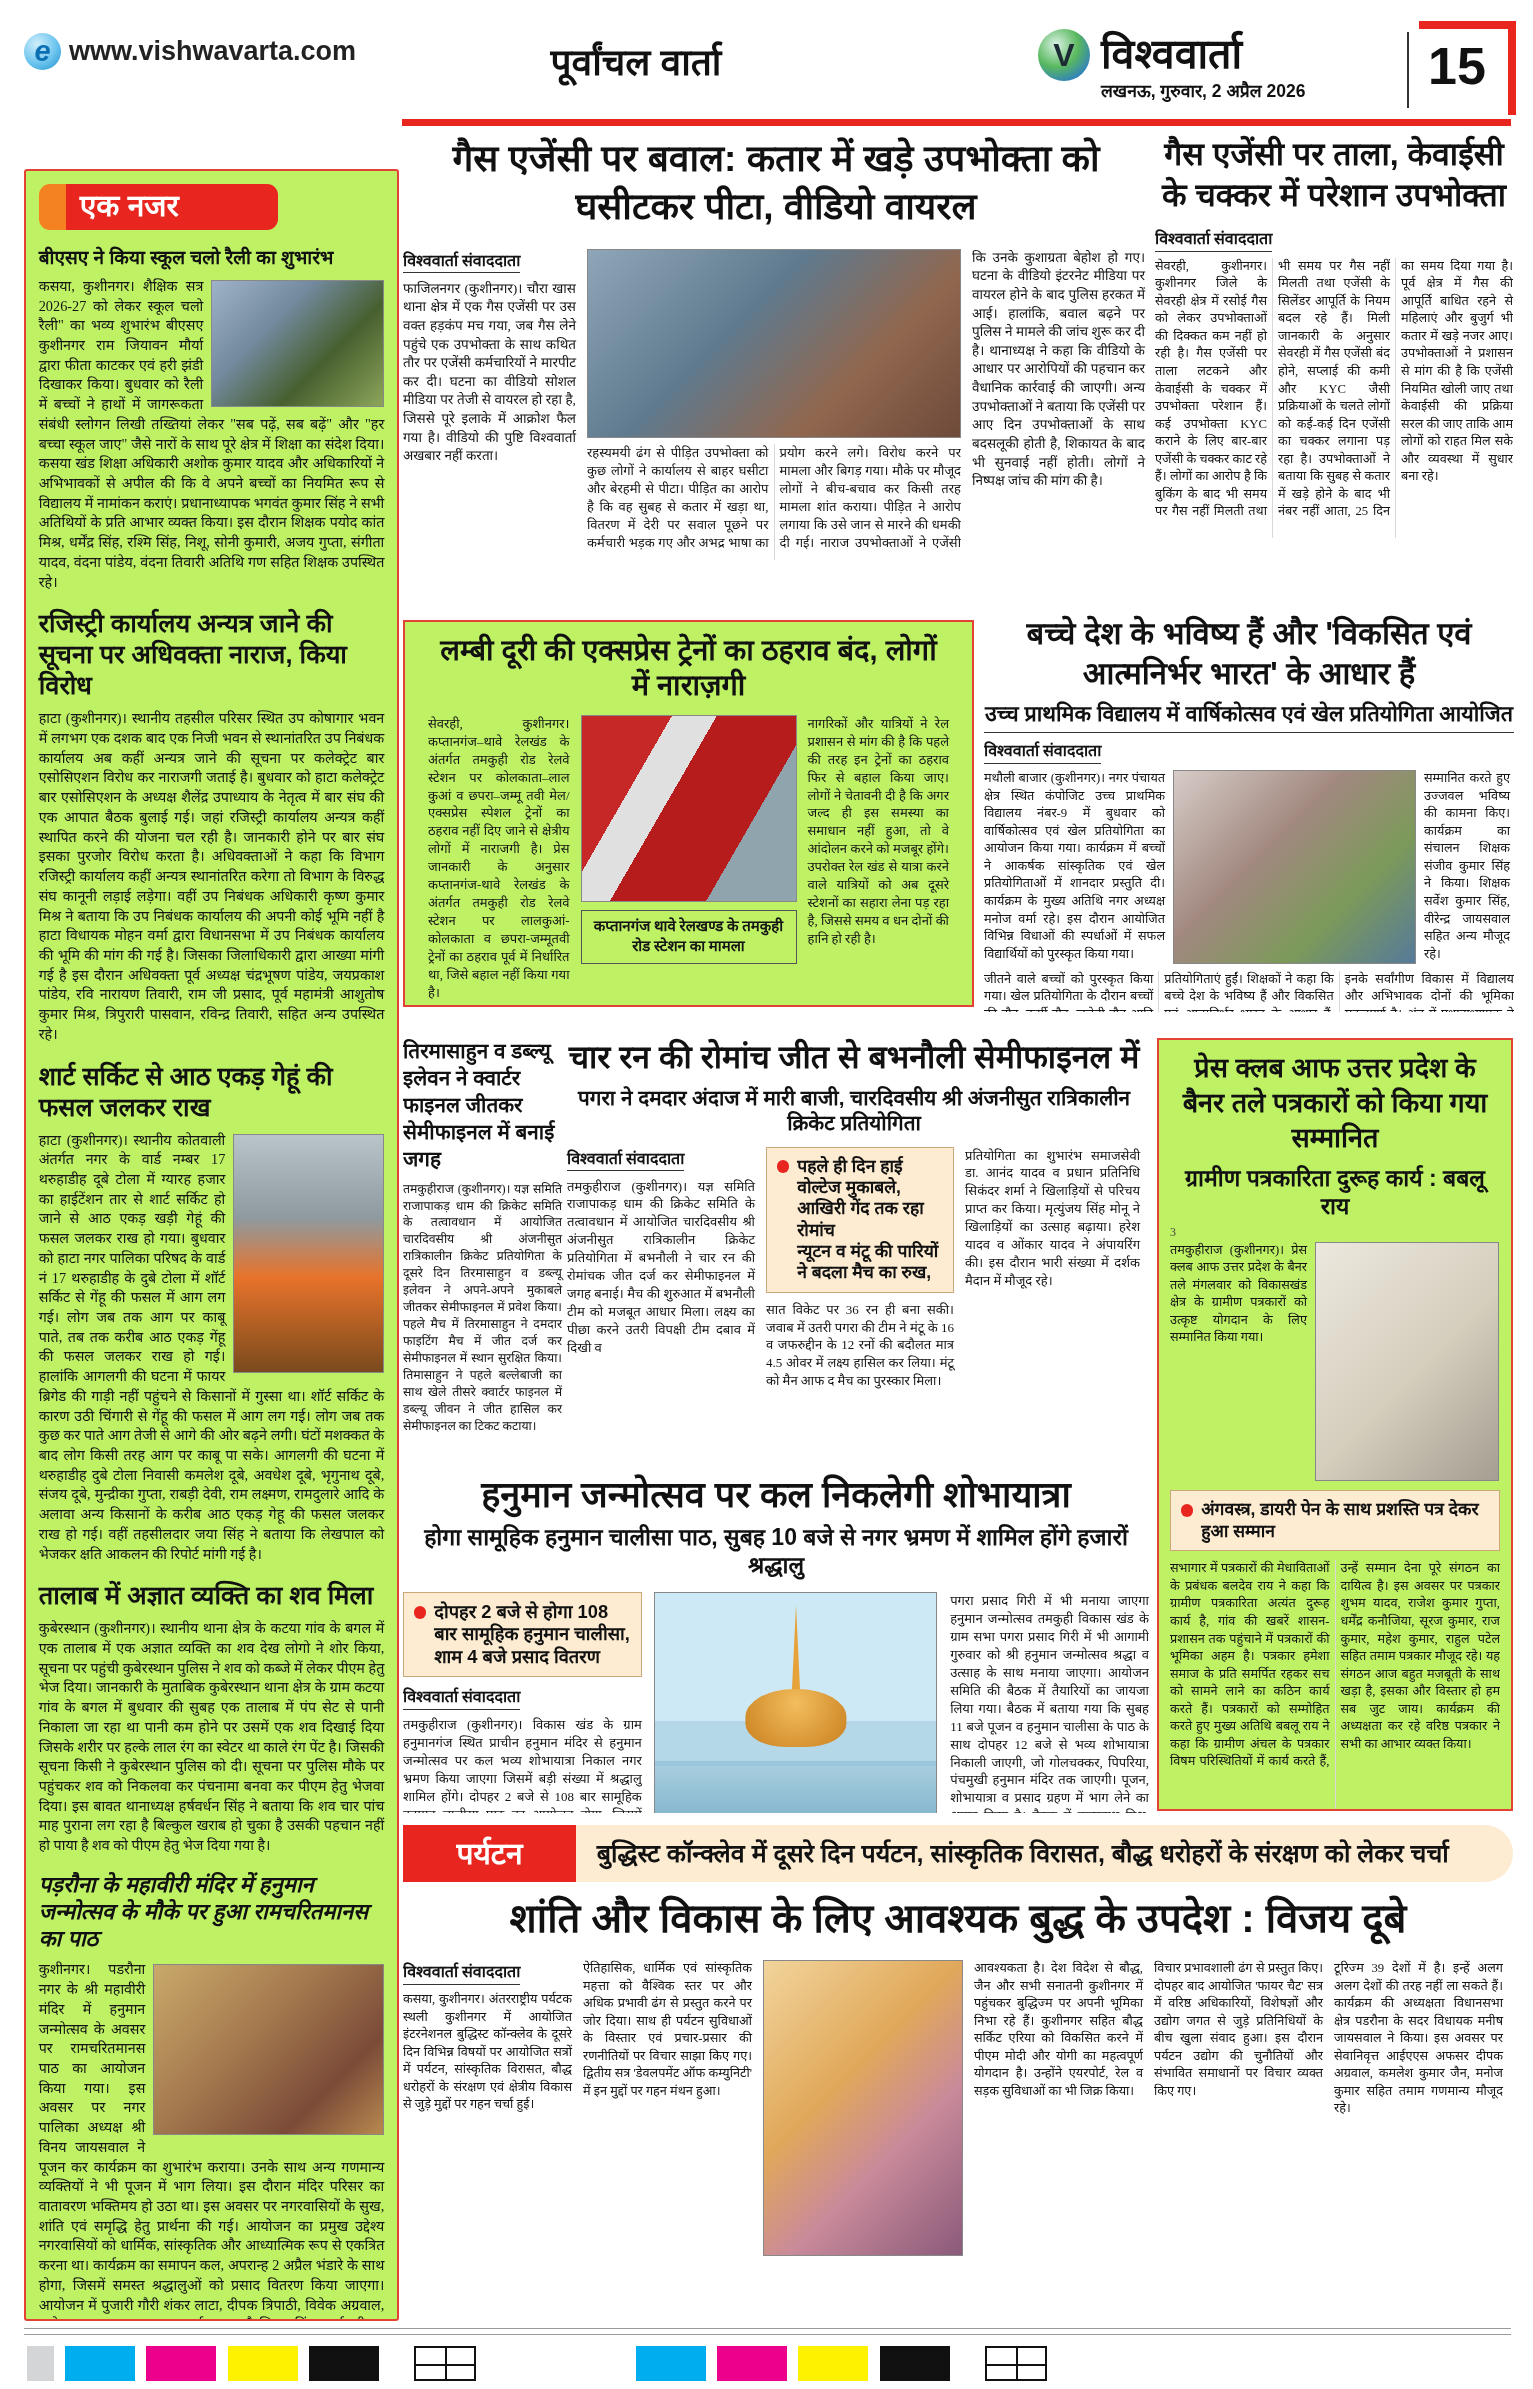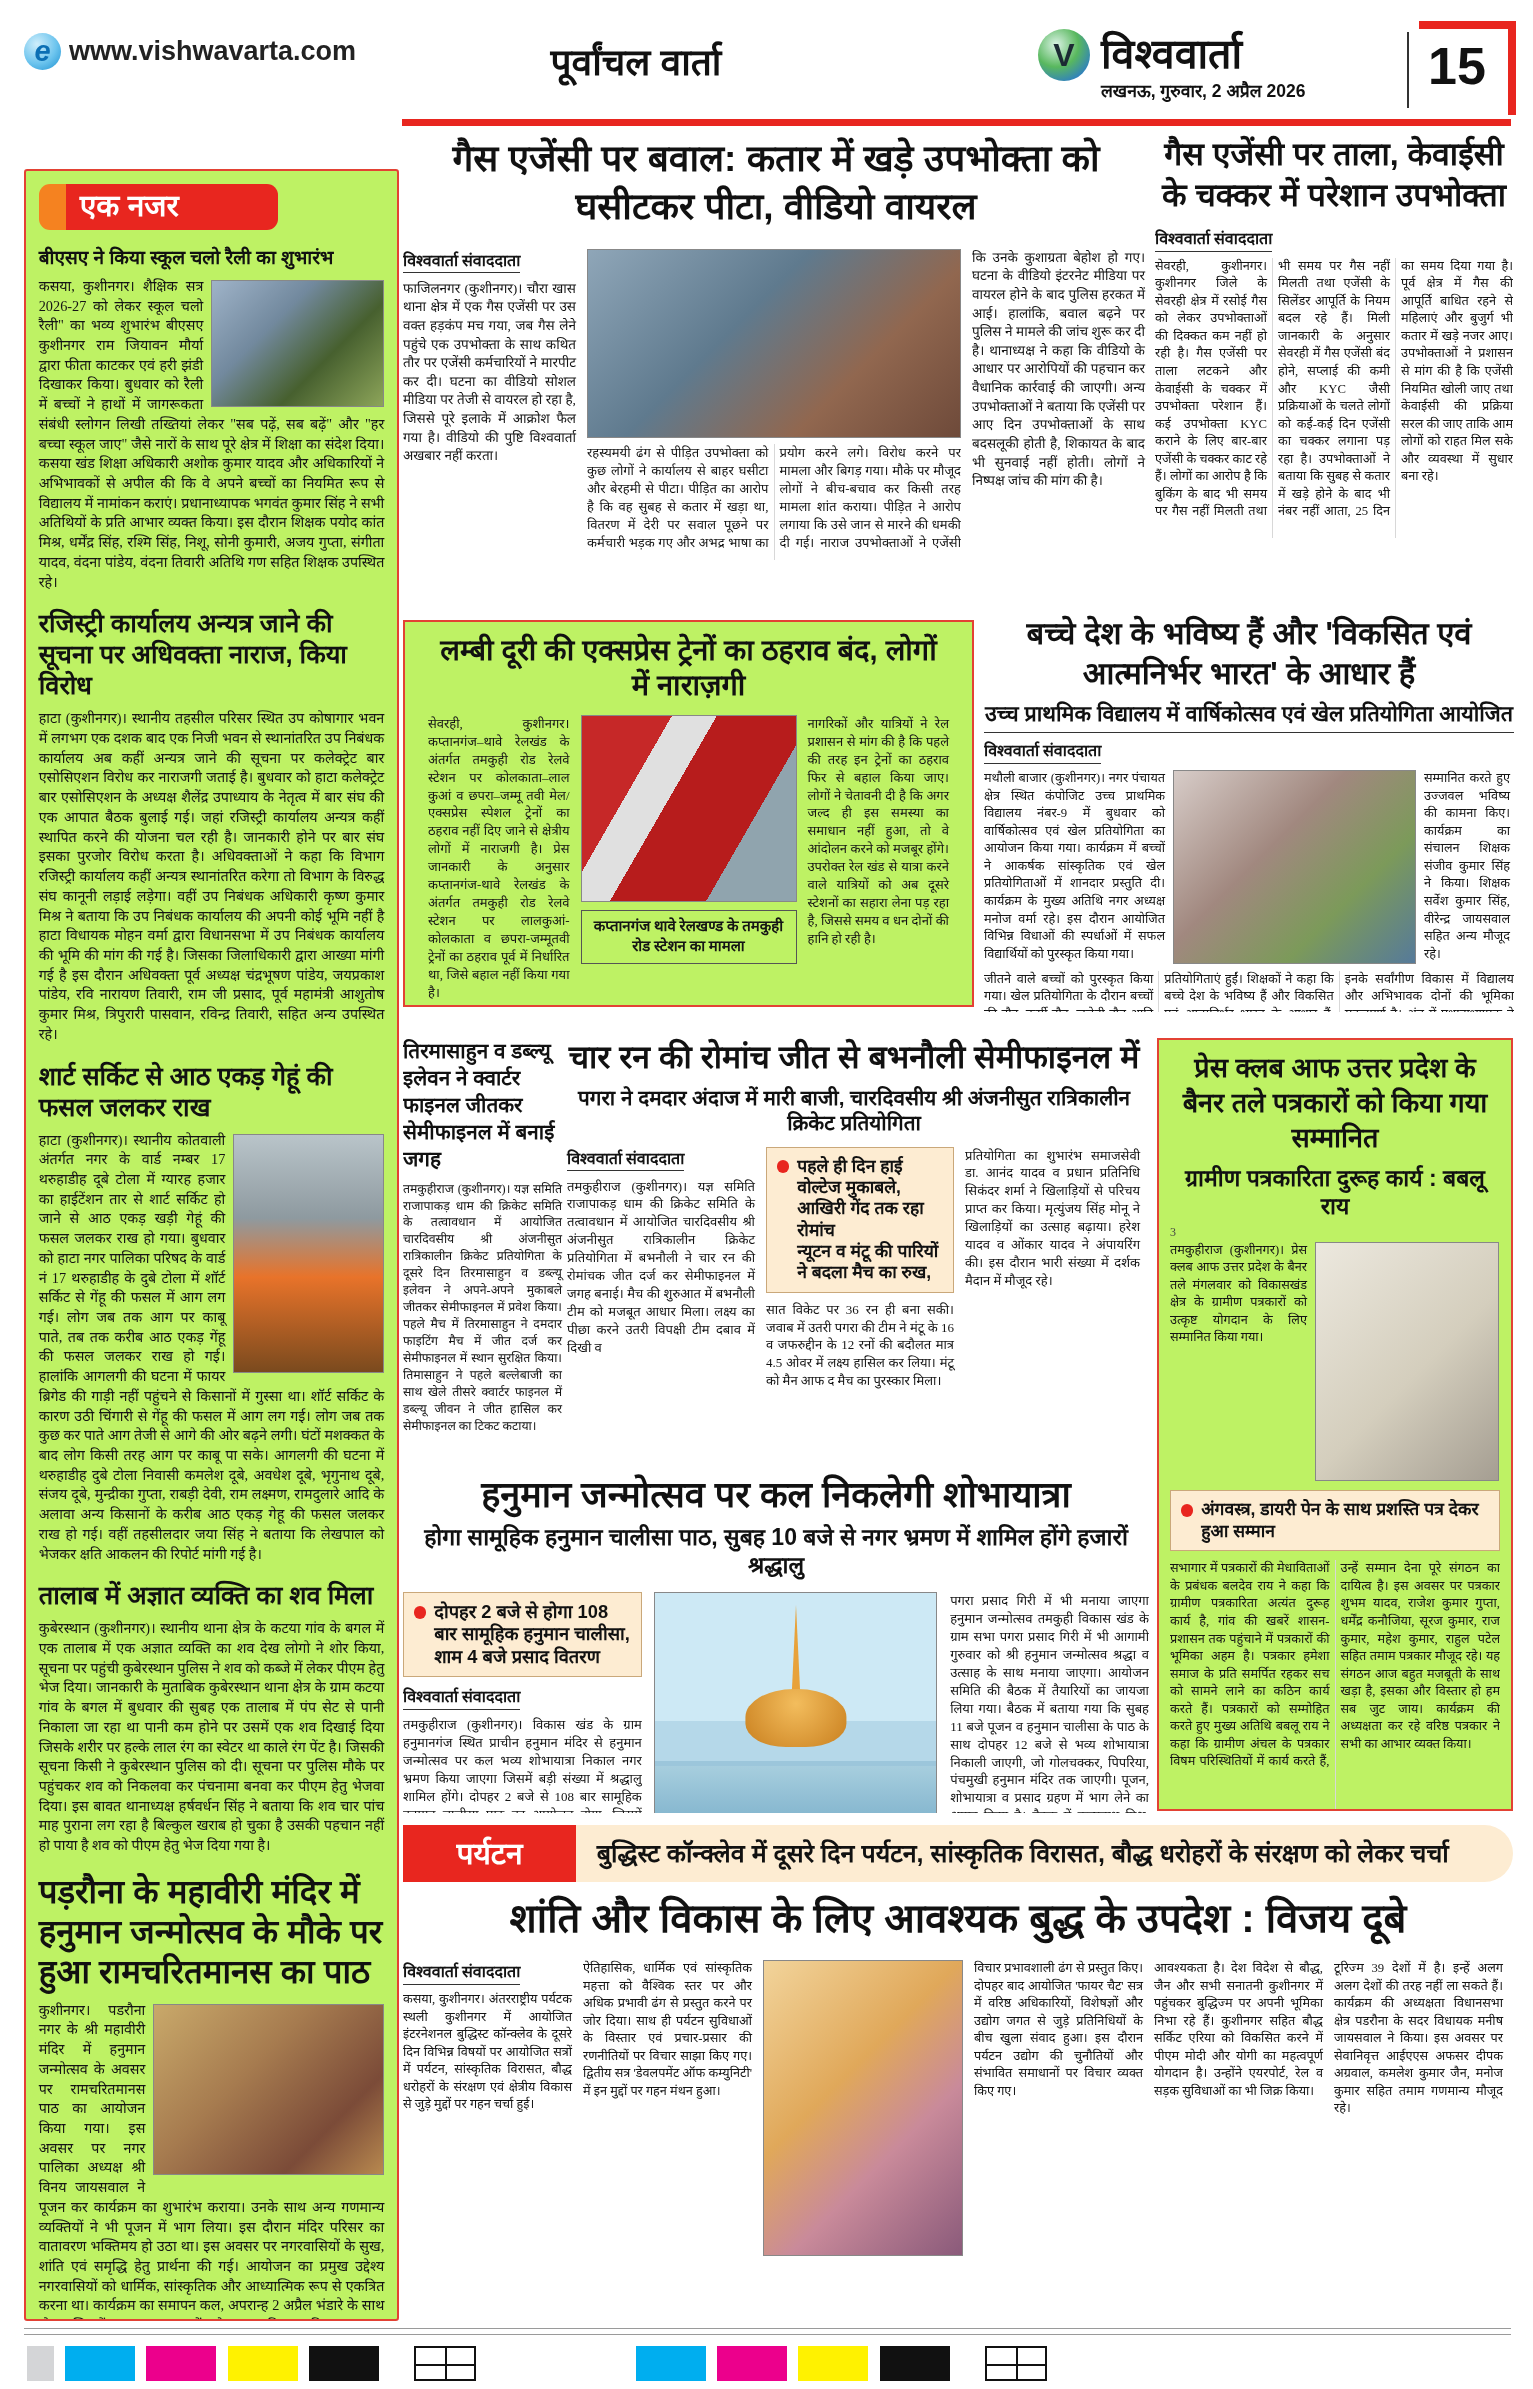--- a/index.html
+++ b/index.html
@@ -85,21 +85,21 @@
     <div class="bodytxt jt">
       <span class="photo ph-fire" style="float:right;width:151px;height:239px;margin:3.2px 0 6.4px 8px;"></span>
       <span>हाटा (कुशीनगर)। स्थानीय कोतवाली अंतर्गत नगर के वार्ड नम्बर 17 थरुहाडीह दूबे टोला में ग्यारह हजार का हाईटेंशन तार से शार्ट सर्किट हो जाने से आठ एकड़ खड़ी गेहूं की फसल जलकर राख हो गया। बुधवार को हाटा नगर पालिका परिषद के वार्ड नं 17 थरुहाडीह के दुबे टोला में शॉर्ट सर्किट से गेंहू की फसल में आग लग गई। लोग जब तक आग पर काबू पाते, तब तक करीब आठ एकड़ गेंहू की फसल जलकर राख हो गई। हालांकि आगलगी की घटना में फायर ब्रिगेड की गाड़ी नहीं पहुंचने से किसानों में गुस्सा था। शॉर्ट सर्किट के कारण उठी चिंगारी से गेंहू की फसल में आग लग गई। लोग जब तक कुछ कर पाते आग तेजी से आगे की ओर बढ़ने लगी। घंटों मशक्कत के बाद लोग किसी तरह आग पर काबू पा सके। आगलगी की घटना में थरुहाडीह दुबे टोला निवासी कमलेश दूबे, अवधेश दूबे, भृगुनाथ दूबे, संजय दूबे, मुन्द्रीका गुप्ता, राबड़ी देवी, राम लक्ष्मण, रामदुलारे आदि के अलावा अन्य किसानों के करीब आठ एकड़ गेहू की फसल जलकर राख हो गई। वहीं तहसीलदार जया सिंह ने बताया कि लेखपाल को भेजकर क्षति आकलन की रिपोर्ट मांगी गई है।</span>
     </div>
 
     <div class="hl" style="font-size:25.4px;margin:16px 0 8px;clear:both;">तालाब में अज्ञात व्यक्ति का शव मिला</div>
     <div class="bodytxt jt">
       <span>कुबेरस्थान (कुशीनगर)। स्थानीय थाना क्षेत्र के कटया गांव के बगल में एक तालाब में एक अज्ञात व्यक्ति का शव देख लोगो ने शोर किया, सूचना पर पहुंची कुबेरस्थान पुलिस ने शव को कब्जे में लेकर पीएम हेतु भेज दिया। जानकारी के मुताबिक कुबेरस्थान थाना क्षेत्र के ग्राम कटया गांव के बगल में बुधवार की सुबह एक तालाब में पंप सेट से पानी निकाला जा रहा था पानी कम होने पर उसमें एक शव दिखाई दिया जिसके शरीर पर हल्के लाल रंग का स्वेटर था काले रंग पेंट है। जिसकी सूचना किसी ने कुबेरस्थान पुलिस को दी। सूचना पर पुलिस मौके पर पहुंचकर शव को निकलवा कर पंचनामा बनवा कर पीएम हेतु भेजवा दिया। इस बावत थानाध्यक्ष हर्षवर्धन सिंह ने बताया कि शव चार पांच माह पुराना लग रहा है बिल्कुल खराब हो चुका है उसकी पहचान नहीं हो पाया है शव को पीएम हेतु भेज दिया गया है।</span>
     </div>
 
-    <div class="hl" style="font-size:33px;margin:16px 0 8px;">पड़रौना के महावीरी मंदिर में हनुमान जन्मोत्सव के मौके पर हुआ रामचरितमानस का पाठ</div>
+    <div class="hl" style="font-size:22px;margin:16px 0 8px;font-style:italic;">पड़रौना के महावीरी मंदिर में हनुमान जन्मोत्सव के मौके पर हुआ रामचरितमानस का पाठ</div>
     <div class="bodytxt jt">
       <span class="photo ph-temple-int" style="float:right;width:231px;height:171px;margin:3.2px 0 6.4px 8px;"></span>
       <span>कुशीनगर। पडरौना नगर के श्री महावीरी मंदिर में हनुमान जन्मोत्सव के अवसर पर रामचरितमानस पाठ का आयोजन किया गया। इस अवसर पर नगर पालिका अध्यक्ष श्री विनय जायसवाल ने पूजन कर कार्यक्रम का शुभारंभ कराया। उनके साथ अन्य गणमान्य व्यक्तियों ने भी पूजन में भाग लिया। इस दौरान मंदिर परिसर का वातावरण भक्तिमय हो उठा था। इस अवसर पर नगरवासियों के सुख, शांति एवं समृद्धि हेतु प्रार्थना की गई। आयोजन का प्रमुख उद्देश्य नगरवासियों को धार्मिक, सांस्कृतिक और आध्यात्मिक रूप से एकत्रित करना था। कार्यक्रम का समापन कल, अपरान्ह 2 अप्रैल भंडारे के साथ होगा, जिसमें समस्त श्रद्धालुओं को प्रसाद वितरण किया जाएगा। आयोजन में पुजारी गौरी शंकर लाटा, दीपक त्रिपाठी, विवेक अग्रवाल, राजेश अग्रवाल, जयप्रकाश वर्मा, वासु चौरसिया, पिंकू वर्मा, दीपक वर्मा, श्याम, विकास अग्रवाल आदि श्रद्धालुजन उपस्थित रहे।</span>
     </div>
 
   </div>
 
   <div class="abs" style="left:403px;top:135px;width:746px;height:477px;overflow:hidden;">
     <div class="hl center" style="font-size:37px;line-height:1.3;">गैस एजेंसी पर बवाल: कतार में खड़े उपभोक्ता को घसीटकर पीटा, वीडियो वायरल</div>
     <div style="display:flex;gap:11px;margin-top:17.5px;height:318px;overflow:hidden;">
@@ -224,22 +224,22 @@
 
   <div class="abs" style="left:403px;top:1894px;width:1110px;height:426px;overflow:hidden;">
     <div class="hl center" style="font-size:40px;">शांति और विकास के लिए आवश्यक बुद्ध के उपदेश : विजय दूबे</div>
     <div style="display:flex;gap:11px;margin-top:17.5px;">
       <div style="width:169px;">
         <span class="byline">विश्ववार्ता संवाददाता</span>
         <div class="bodytxt jt" style="font-size:12.7px;">कसया, कुशीनगर। अंतरराष्ट्रीय पर्यटक स्थली कुशीनगर में आयोजित इंटरनेशनल बुद्धिस्ट कॉन्क्लेव के दूसरे दिन विभिन्न विषयों पर आयोजित सत्रों में पर्यटन, सांस्कृतिक विरासत, बौद्ध धरोहरों के संरक्षण एवं क्षेत्रीय विकास से जुड़े मुद्दों पर गहन चर्चा हुई।</div>
       </div>
       <div class="bodytxt jt" style="width:169px;font-size:12.7px;">ऐतिहासिक, धार्मिक एवं सांस्कृतिक महत्ता को वैश्विक स्तर पर और अधिक प्रभावी ढंग से प्रस्तुत करने पर जोर दिया। साथ ही पर्यटन सुविधाओं के विस्तार एवं प्रचार-प्रसार की रणनीतियों पर विचार साझा किए गए। द्वितीय सत्र 'डेवलपमेंट ऑफ कम्युनिटी' में इन मुद्दों पर गहन मंथन हुआ।</div>
       <div class="photo ph-stage" style="width:200px;height:296px;flex:0 0 auto;"></div>
+      <div class="bodytxt jt" style="width:169px;font-size:12.7px;">आवश्यकता है। देश विदेश से बौद्ध, जैन और सभी सनातनी कुशीनगर में पहुंचकर बुद्धिज्म पर अपनी भूमिका निभा रहे हैं। कुशीनगर सहित बौद्ध सर्किट एरिया को विकसित करने में पीएम मोदी और योगी का महत्वपूर्ण योगदान है। उन्होंने एयरपोर्ट, रेल व सड़क सुविधाओं का भी जिक्र किया।</div>
       <div class="bodytxt jt" style="width:169px;font-size:12.7px;">विचार प्रभावशाली ढंग से प्रस्तुत किए। दोपहर बाद आयोजित 'फायर चैट' सत्र में वरिष्ठ अधिकारियों, विशेषज्ञों और उद्योग जगत से जुड़े प्रतिनिधियों के बीच खुला संवाद हुआ। इस दौरान पर्यटन उद्योग की चुनौतियों और संभावित समाधानों पर विचार व्यक्त किए गए।</div>
-      <div class="bodytxt jt" style="width:169px;font-size:12.7px;">आवश्यकता है। देश विदेश से बौद्ध, जैन और सभी सनातनी कुशीनगर में पहुंचकर बुद्धिज्म पर अपनी भूमिका निभा रहे हैं। कुशीनगर सहित बौद्ध सर्किट एरिया को विकसित करने में पीएम मोदी और योगी का महत्वपूर्ण योगदान है। उन्होंने एयरपोर्ट, रेल व सड़क सुविधाओं का भी जिक्र किया।</div>
       <div class="bodytxt jt" style="width:169px;font-size:12.7px;">टूरिज्म 39 देशों में है। इन्हें अलग अलग देशों की तरह नहीं ला सकते हैं। कार्यक्रम की अध्यक्षता विधानसभा क्षेत्र पडरौना के सदर विधायक मनीष जायसवाल ने किया। इस अवसर पर सेवानिवृत्त आईएएस अफसर दीपक अग्रवाल, कमलेश कुमार जैन, मनोज कुमार सहित तमाम गणमान्य मौजूद रहे।</div>
     </div>
   </div>
 
   <div class="abs" style="left:24px;top:2328px;width:1487px;height:4.8px;border-top:1.6px solid #9a9a9a;border-bottom:1.6px solid #9a9a9a;"></div>
 
   <div class="abs" style="left:27px;top:2346px;">
     <span class="sq" style="width:27px;background:#d4d5d7;"></span>
     <span class="sq" style="background:#00aeef;"></span>
     <span class="sq" style="background:#ec008c;"></span>

